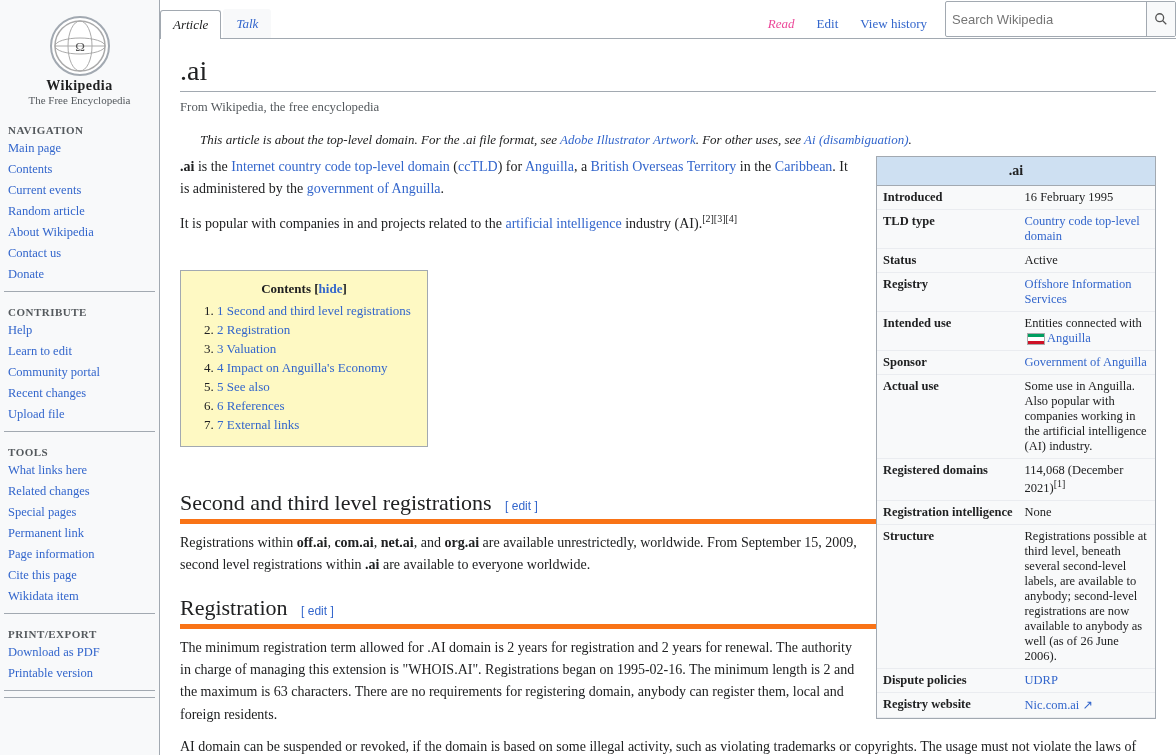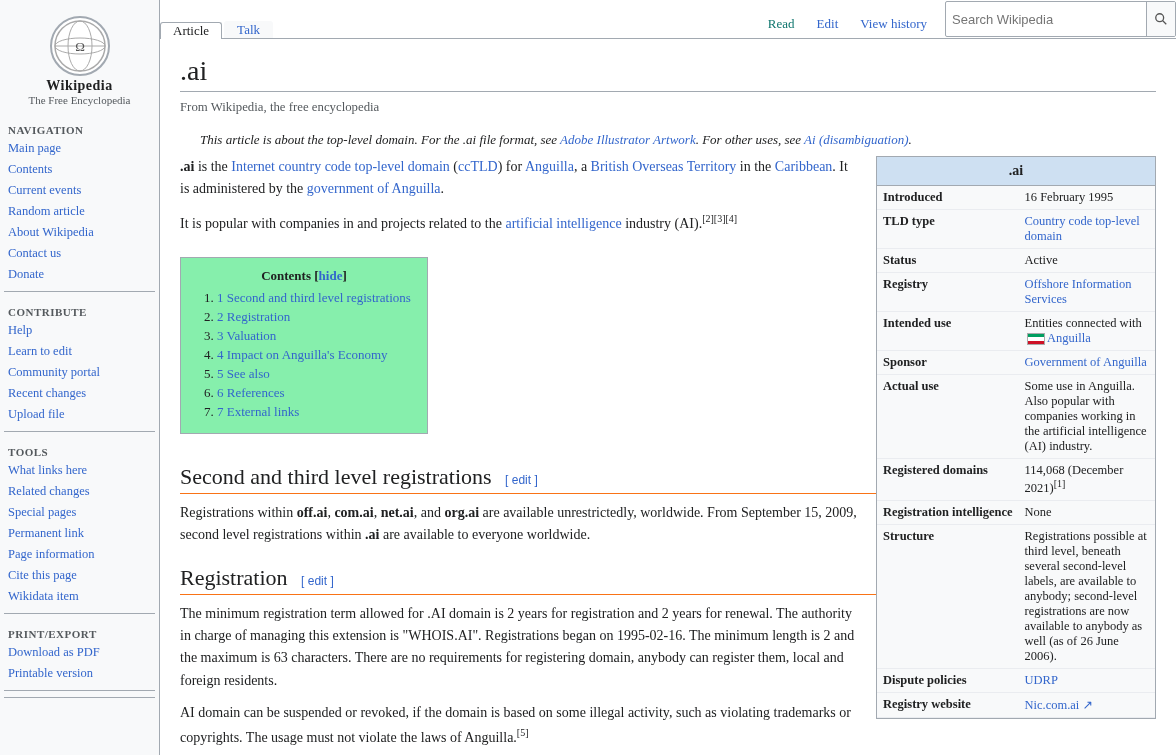--- a/index.html
+++ b/index.html
@@ -13,26 +13,26 @@
     .sidebar-logo { text-align: center; padding: 8px 0 4px; }
     .sidebar-logo .logo-circle { width: 60px; height: 60px; border-radius: 50%; border: 2px solid #a2a9b1; margin: 0 auto; display: flex; align-items: center; justify-content: center; font-size: 22px; color: #555; background: #fff; }
     .sidebar-logo .logo-title { font-size: 14px; font-weight: bold; font-family: 'Linux Libertine', serif; margin-top: 2px; letter-spacing: 0.5px; }
     .sidebar-logo .logo-subtitle { font-size: 11px; color: #54595d; }
     .sidebar-section { margin-top: 10px; }
     .sidebar-section-title { font-size: 11px; font-weight: bold; color: #54595d; padding: 4px 8px 2px; text-transform: uppercase; letter-spacing: 0.5px; }
     .sidebar-item { padding: 3px 8px; }
     .sidebar-item a { color: #3366cc; font-size: 12.5px; }
     .sidebar-divider { border: none; border-top: 1px solid #a2a9b1; margin: 6px 4px; }
     .tab-list { display: flex; align-items: flex-end; height: 100%; gap: 2px; }
-    .tab { padding: 0 12px; font-size: 13px; cursor: pointer; border: 1px solid transparent; border-bottom: none; border-radius: 3px 3px 0 0; color: #3366cc; background: #f8f9fa; }
+    .tab { padding: 6px 12px; font-size: 13px; cursor: pointer; border: 1px solid transparent; border-bottom: none; border-radius: 3px 3px 0 0; color: #3366cc; background: #f8f9fa; font-style: italic; }
     .tab.active { background: #fff; border-color: #a2a9b1; color: #202122; font-weight: normal; margin-bottom: -1px; }
     .tab-spacer { flex: 1; }
     .view-tabs { display: flex; align-items: flex-end; height: 100%; gap: 2px; }
     .view-tab { padding: 6px 10px; font-size: 13px; color: #3366cc; cursor: pointer; }
-    .view-tab.active { color: #0f766e; }
+    .view-tab.active { color: #ec4899; font-style: italic; }
     .search-box { display: flex; align-items: center; border: 1px solid #a2a9b1; border-radius: 2px; overflow: hidden; margin-left: 8px; height: 36px; }
     .search-box input { border: none; outline: none; padding: 2px 6px; font-size: 13px; width: 200px; color: #72777d; font-family: sans-serif; }
     .search-box button { background: #f8f9fa; border: none; border-left: 1px solid #a2a9b1; padding: 0 7px; cursor: pointer; height: 100%; display: flex; align-items: center; }
     .search-icon-svg { width: 14px; height: 14px; }
 
     
     #content-area { flex: 1; display: flex; flex-direction: column; overflow: hidden; }
     #tabs-bar { display: flex; align-items: center; border-bottom: 1px solid #a2a9b1; background: #fff; height: 39px; padding: 0; }
     #main-content { padding: 16px 20px; overflow-y: auto; flex: 1; }
 
@@ -46,28 +46,28 @@
 
     
     .infobox { float: right; clear: right; margin: 0 0 16px 16px; border: 1px solid #a2a9b1; background: #f8f9fa; font-size: 12.5px; width: 280px; }
     .infobox-title { background: #cee0f2; text-align: center; font-weight: bold; padding: 6px; font-size: 14px; border-bottom: 1px solid #a2a9b1; }
     .infobox table { width: 100%; border-collapse: collapse; }
     .infobox td { padding: 4px 6px; vertical-align: top; border-bottom: 1px solid #eaecf0; }
     .infobox td.label { font-weight: bold; width: 38%; color: #202122; white-space: nowrap; }
     .infobox td.value { color: #202122; }
 
     
-    .toc { border: 1px solid #a2a9b1; background: #86efac; display: inline-block; padding: 10px 16px; margin: 12px 0; font-size: 13px; min-width: 220px; }
+    .toc { border: 1px solid #a2a9b1; background: #fef9c3; display: inline-block; padding: 10px 16px; margin: 25px 0; font-size: 13px; min-width: 220px; }
     .toc-title { font-weight: bold; text-align: center; margin-bottom: 6px; }
     .toc ol { padding-left: 20px; }
     .toc li { margin: 3px 0; }
     .toc a { color: #3366cc; }
 
     
-    h2.section-title { font-family: 'Linux Libertine', 'Georgia', serif; font-size: 22px; font-weight: normal; border-bottom: 1px solid #f97316; padding-bottom: 3px; margin: 18px 0 8px; }
+    h2.section-title { font-family: 'Linux Libertine', 'Georgia', serif; font-size: 22px; font-weight: normal; border-bottom: 5px solid #f97316; padding-bottom: 3px; margin: 18px 0 8px; }
     .section-edit { font-size: 12px; margin-left: 8px; color: #3366cc; font-family: sans-serif; }
 
     .flag-img { display: inline-block; width: 18px; height: 12px; background: linear-gradient(180deg, #009e60 33%, #fff 33%, #fff 66%, #ce1126 66%); border: 1px solid #aaa; vertical-align: middle; margin-left: 2px; }
   </style>
 </head>
 <body>
 
 <div id="layout">
 
   <div id="sidebar">

